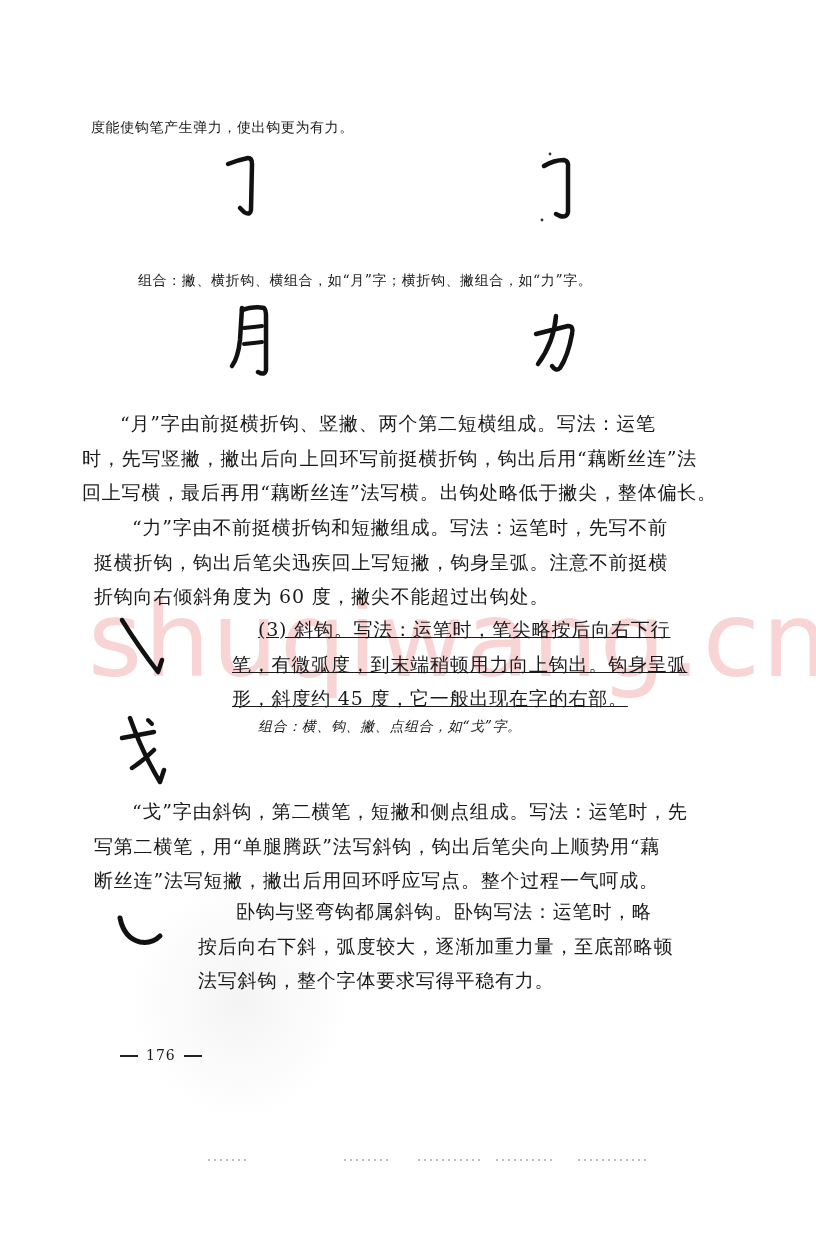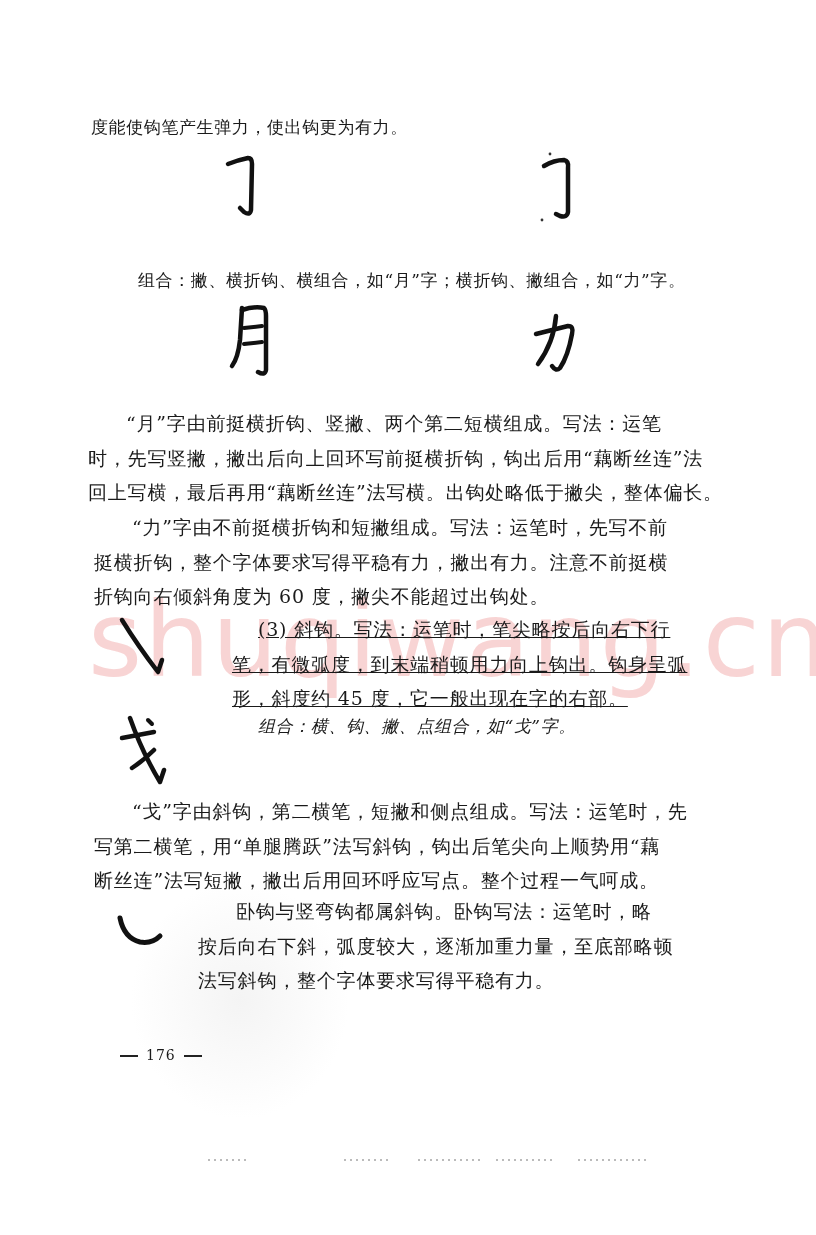--- a/index.html
+++ b/index.html
@@ -1,21 +1,21 @@
 <!DOCTYPE html>
 <html><head>
 <meta charset="utf-8">
 <style>
   html, body { margin: 0; padding: 0; }
   body {
     width: 816px; height: 1235px; background: #ffffff; position: relative; overflow: hidden;
     font-family: "DejaVu Serif", "Liberation Serif", serif; color: #1a1a1a;
   }
   .page { position: absolute; left: 0; top: 0; width: 816px; height: 1235px; }
-  .line { position: absolute; font-size: 17px; line-height: 24px; white-space: nowrap; letter-spacing: 0.6px; }
+  .line { position: absolute; font-size: 14px; line-height: 24px; white-space: nowrap; letter-spacing: 0.6px; }
   .para { position: absolute; font-size: 19px; line-height: 34.5px; letter-spacing: 0.8px; }
   .para span { display: block; white-space: nowrap; }
   .glyph { position: absolute; }
   .glyph svg { display: block; }
   .watermark {
     position: absolute; left: 88px; top: 588px; font-family: "DejaVu Sans", sans-serif;
     font-size: 104px; line-height: 104px; color: #f6c6c6; letter-spacing: 2px; opacity: 0.75;
     z-index: 0; white-space: nowrap;
   }
   .content { position: absolute; left: 0; top: 0; width: 816px; height: 1235px; z-index: 1; }
@@ -62,29 +62,29 @@
         <path d="M16 44 L34 42" stroke="#111" stroke-width="4" stroke-linecap="round"></path>
       </svg>
     </div>
     <div class="glyph" style="left:530px; top:312px;">
       <svg width="50" height="64" viewBox="0 0 50 64">
         <path d="M6 22 Q22 18 38 14 Q44 14 42 22 Q38 44 30 56 Q26 60 22 54" fill="none" stroke="#111" stroke-width="4.5" stroke-linecap="round" stroke-linejoin="round"></path>
         <path d="M26 4 Q24 30 8 52" fill="none" stroke="#111" stroke-width="4.5" stroke-linecap="round"></path>
       </svg>
     </div>
 
-    <div class="para" style="left:88px; top:406px;">
+    <div class="para" style="left:82px; top:406px;">
       <span style="padding-left:38px;">“月”字由前挺横折钩、竖撇、两个第二短横组成。写法：运笔</span>
       <span>时，先写竖撇，撇出后向上回环写前挺横折钩，钩出后用“藕断丝连”法</span>
       <span>回上写横，最后再用“藕断丝连”法写横。出钩处略低于撇尖，整体偏长。</span>
     </div>
 
     <div class="para" style="left:94px; top:510px;">
       <span style="padding-left:38px;">“力”字由不前挺横折钩和短撇组成。写法：运笔时，先写不前</span>
-      <span>挺横折钩，整个字体要求写得平稳有力，撇出有力。注意不前挺横</span>
+      <span>挺横折钩，钩出后笔尖迅疾回上写短撇，钩身呈弧。注意不前挺横</span>
       <span>折钩向右倾斜角度为 60 度，撇尖不能超过出钩处。</span>
     </div>
 
     <div class="glyph" style="left:118px; top:616px;">
       <svg width="50" height="66" viewBox="0 0 50 66">
         <path d="M4 4 Q20 30 40 56 Q42 50 44 44" fill="none" stroke="#111" stroke-width="4.5" stroke-linecap="round" stroke-linejoin="round"></path>
       </svg>
     </div>
 
     <div class="para" style="left:232px; top:612px;text-decoration:underline;">

